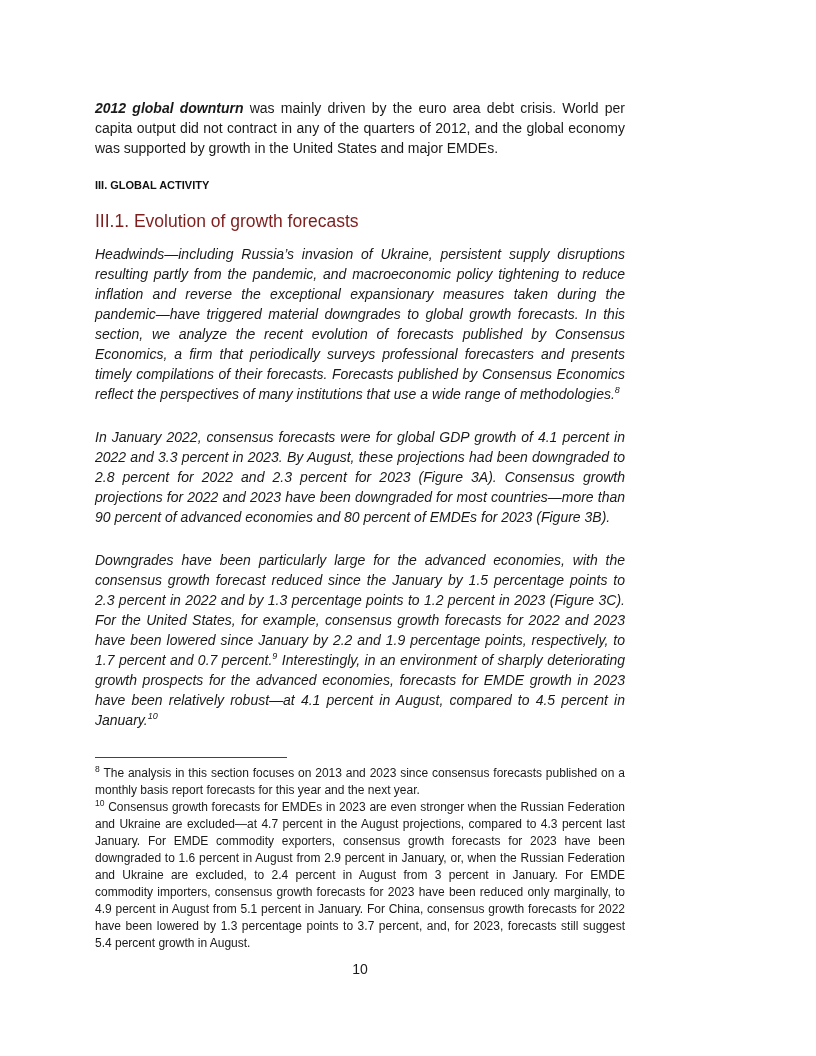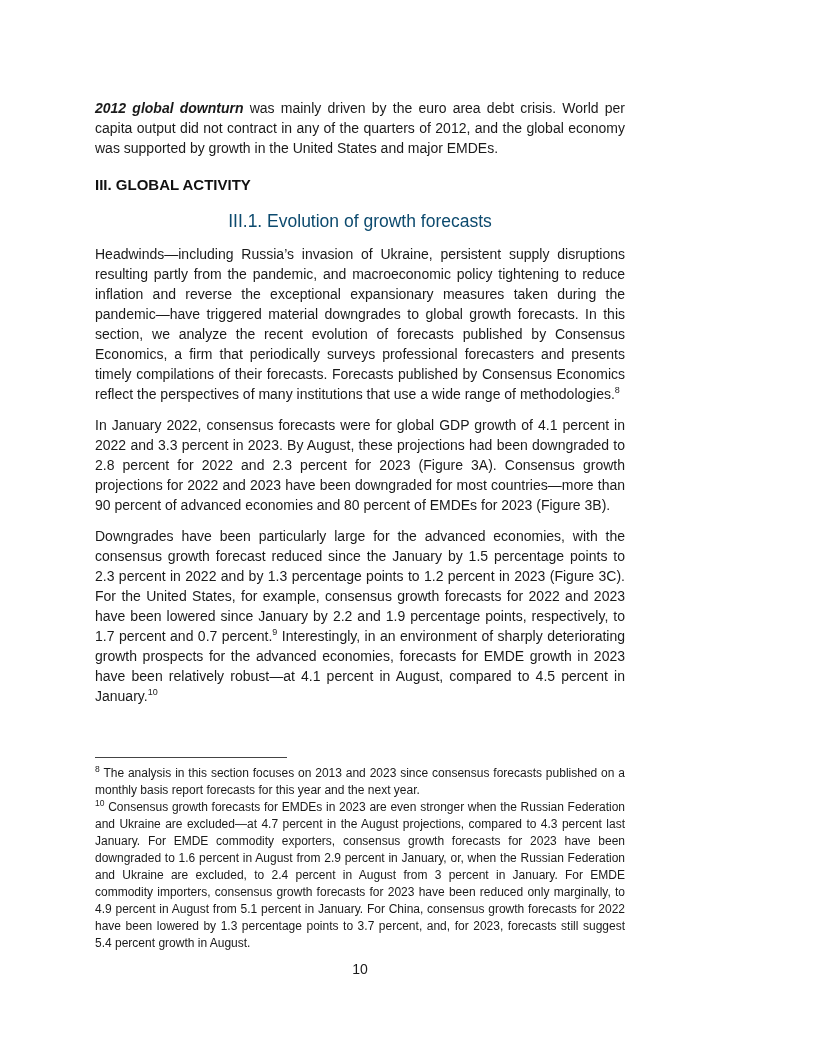--- a/index.html
+++ b/index.html
@@ -17,46 +17,46 @@
     padding: 98px 95px 78px 95px;
     display: flex;
     flex-direction: column;
   }
   .para {
     font-size: 14px;
     line-height: 20px;
     text-align: justify;
     color: #1a1a1a;
   }
-  .para + .para { margin-top: 11px; }
+  .para + .para { margin-top: 23px; }
   .intro { margin-bottom: 0; }
   .lead {
     font-weight: bold;
     font-style: italic;
   }
   sup.fn-ref {
     font-size: 9px;
     line-height: 0;
     vertical-align: super;
   }
   .section-heading {
     margin-top: 18px;
-    font-size: 15px;
+    font-size: 11px;
     font-weight: bold;
     color: #111111;
     line-height: 18px;
   }
   .subsection-heading {
     margin-top: 16px;
     font-size: 17.5px;
     font-weight: normal;
     color: #2E74B5;
     line-height: 22px;
   }
-  #body-paras { margin-top: 12px; }
+  #body-paras { margin-top: 12px; font-style: italic; }
   .footer {
     margin-top: auto;
   }
   .footnote-separator {
     width: 192px;
     border-top: 1px solid #444444;
     margin-bottom: 7px;
   }
   .footnote {
     font-size: 12px;
@@ -79,21 +79,21 @@
 </style>
 </head>
 <body style="background: rgb(255, 255, 255);">
 
 <div class="page">
 
   <p class="para intro" id="intro-para"><span class="lead">2012 global downturn</span><span> was mainly driven by the euro area debt crisis. World per capita output did not contract in any of the quarters of 2012, and the global economy was supported by growth in the United States and major EMDEs.</span></p>
 
   <h1 class="section-heading">III. GLOBAL ACTIVITY</h1>
 
-  <h2 class="subsection-heading" style="color: #0c4a6e; text-align: center;">III.1. Evolution of growth forecasts</h2>
+  <h2 class="subsection-heading" style="color: #7f1d1d;">III.1. Evolution of growth forecasts</h2>
 
   <div id="body-paras">
       <p class="para"><span>Headwinds—including Russia’s invasion of Ukraine, persistent supply disruptions resulting partly from the pandemic, and macroeconomic policy tightening to reduce inflation and reverse the exceptional expansionary measures taken during the pandemic—have triggered material downgrades to global growth forecasts. In this section, we analyze the recent evolution of forecasts published by Consensus Economics, a firm that periodically surveys professional forecasters and presents timely compilations of their forecasts. Forecasts published by Consensus Economics reflect the perspectives of many institutions that use a wide range of methodologies.</span><sup class="fn-ref">8</sup></p>
       <p class="para"><span>In January 2022, consensus forecasts were for global GDP growth of 4.1 percent in 2022 and 3.3 percent in 2023. By August, these projections had been downgraded to 2.8 percent for 2022 and 2.3 percent for 2023 (Figure 3A). Consensus growth projections for 2022 and 2023 have been downgraded for most countries—more than 90 percent of advanced economies and 80 percent of EMDEs for 2023 (Figure 3B).</span></p>
       <p class="para"><span>Downgrades have been particularly large for the advanced economies, with the consensus growth forecast reduced since the January by 1.5 percentage points to 2.3 percent in 2022 and by 1.3 percentage points to 1.2 percent in 2023 (Figure 3C). For the United States, for example, consensus growth forecasts for 2022 and 2023 have been lowered since January by 2.2 and 1.9 percentage points, respectively, to 1.7 percent and 0.7 percent.</span><sup class="fn-ref">9</sup><span> Interestingly, in an environment of sharply deteriorating growth prospects for the advanced economies, forecasts for EMDE growth in 2023 have been relatively robust—at 4.1 percent in August, compared to 4.5 percent in January.</span><sup class="fn-ref">10</sup></p>
     </div>
 
   <div class="footer">
     <div class="footnote-separator"></div>
     <div id="footnotes">

